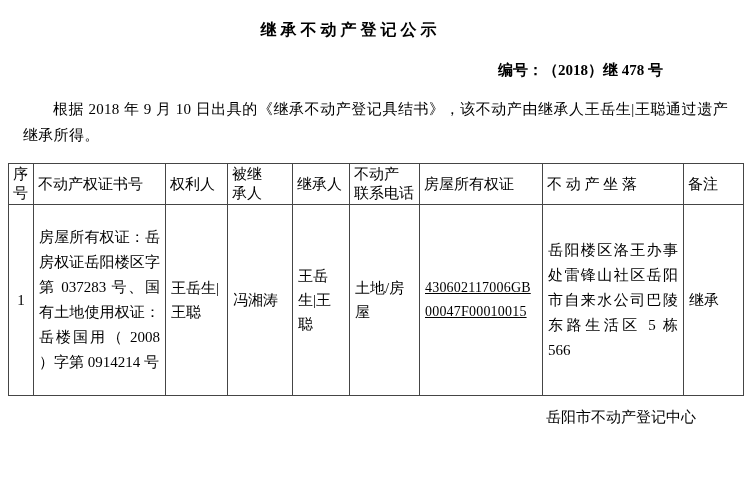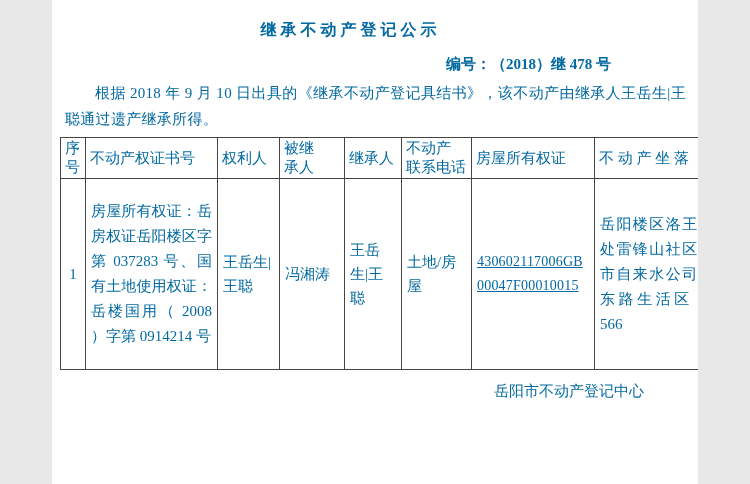--- a/index.html
+++ b/index.html
@@ -1,45 +1,45 @@
 <!DOCTYPE html>
 <html><head>
 <meta charset="utf-8">
 <style>
   html, body { margin: 0; padding: 0; background: #e8e8e8; }
   .page {
     position: relative;
-    width: 646px;
+    width: 750px;
     height: 484px;
     margin: 0 auto;
     background: #ffffff;
     box-sizing: border-box;
     padding: 20px 7px 0 8px;
     font-family: "Liberation Serif", "DejaVu Serif", serif;
-    color: #0369a1;
+    color: #000000;
     overflow: hidden;
   }
   .title {
     text-align: center;
     padding-right: 54px;
     font-size: 16px;
     font-weight: bold;
     line-height: 20px;
     white-space: nowrap;
   }
   .doc-number {
     text-align: right;
     padding-right: 80px;
     font-size: 15px;
     line-height: 22px;
-    margin-top: 13px;
+    margin-top: 19px;
     font-weight: bold;
   }
   .body-text p {
-    margin: 5px;
+    margin: 15px;
     font-size: 15px;
     line-height: 26px;
     text-indent: 2em;
     text-align: justify;
     letter-spacing: 0.3px;
   }
   table.reg {
     width: 735px;
     margin-top: 1px;
     border-collapse: collapse;

